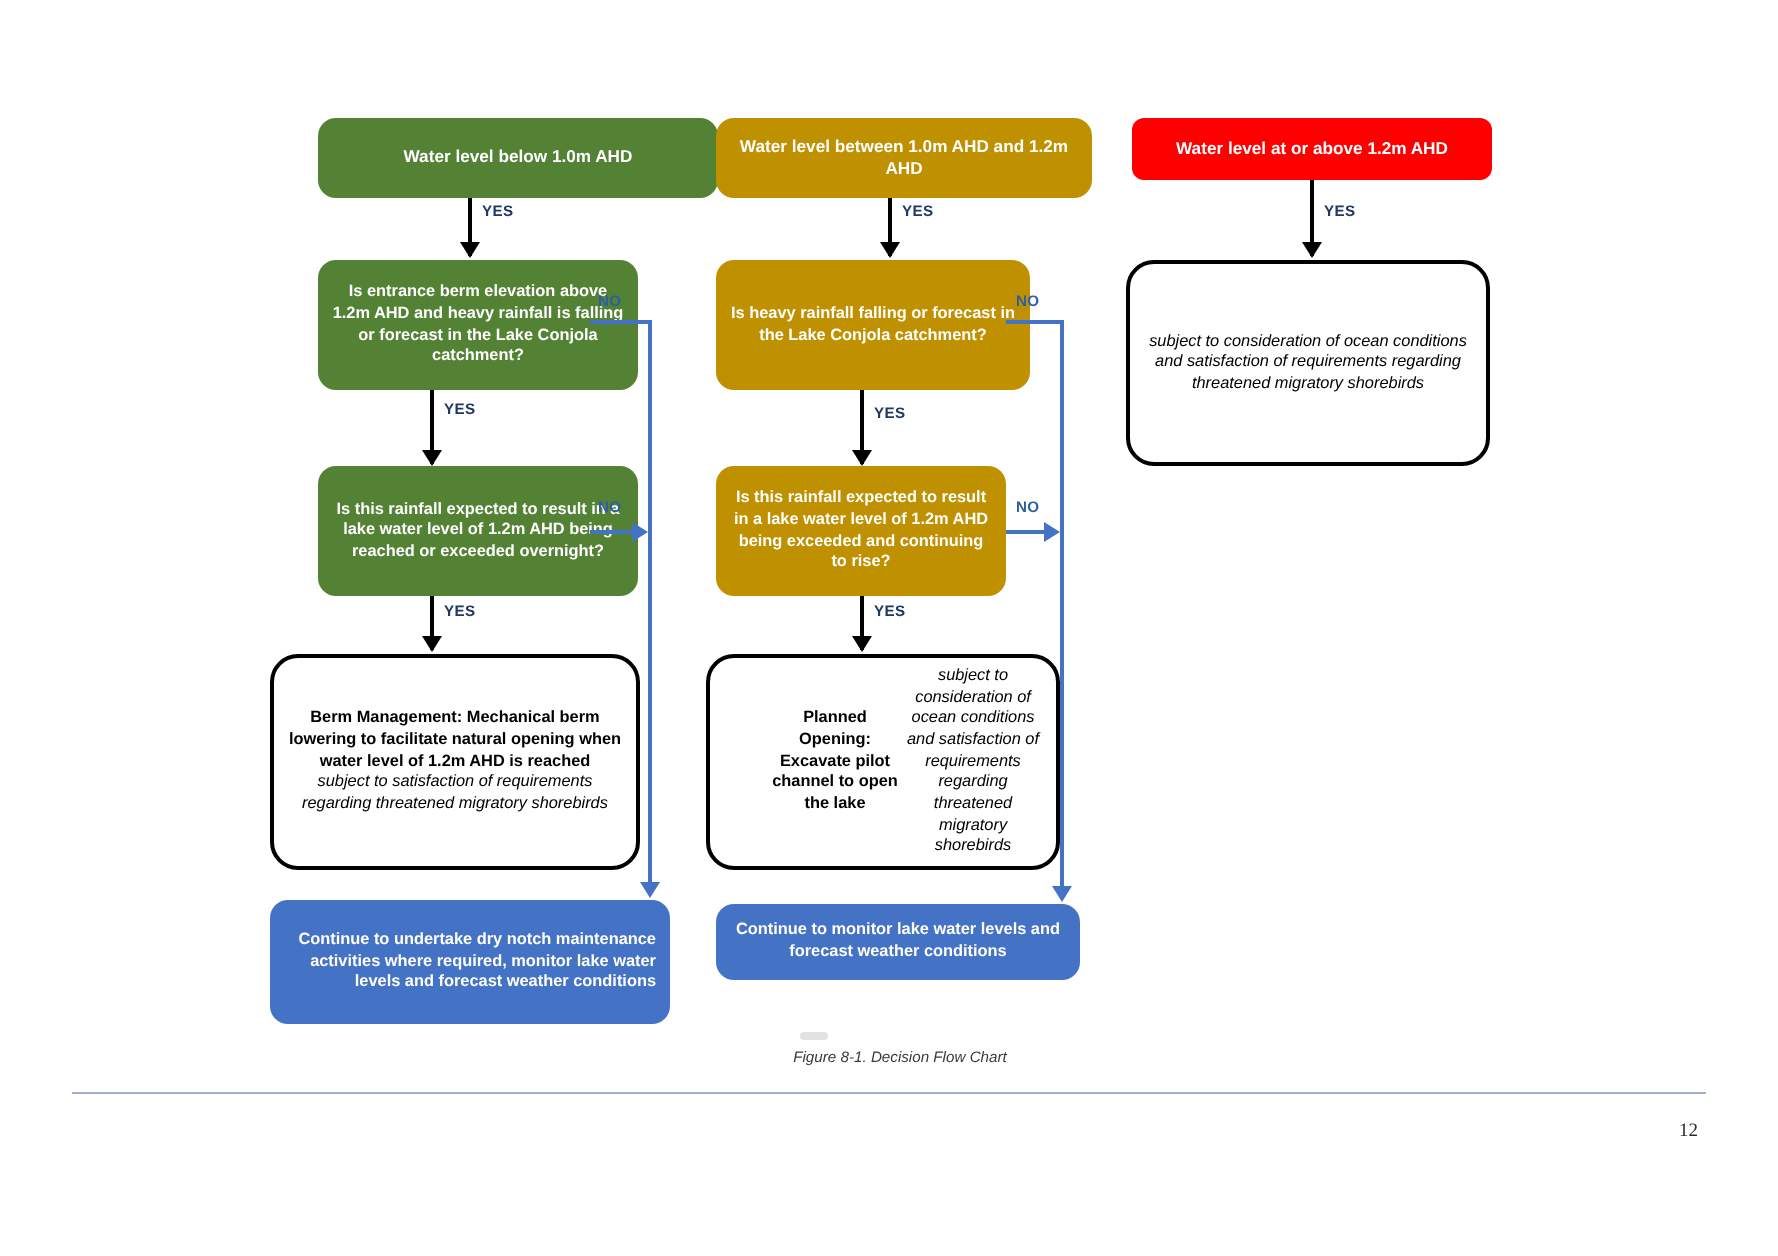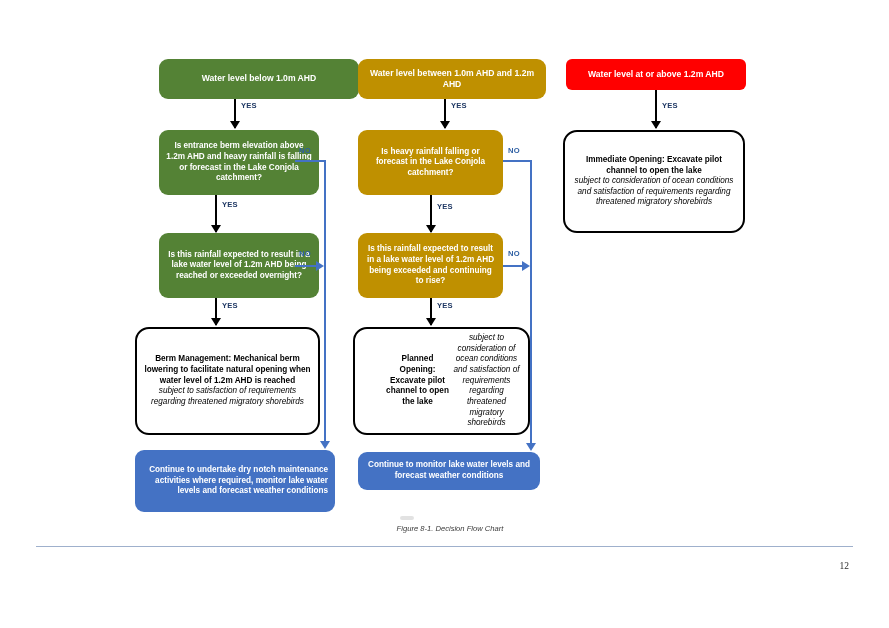--- a/index.html
+++ b/index.html
@@ -175,21 +175,21 @@
   <div class="blue-arrow-down" style="left:320px; top:441px;"></div>
 
   <div class="node fill-gold b f85" style="left:358px; top:59px; width:188px; height:40px;">
     <div class="txt">Water level between 1.0m AHD and 1.2m AHD</div>
   </div>
 
   <div class="vline" style="left:444px; top:99px; height:29px;"></div>
   <div class="arrow-down" style="left:440px; top:121px;"></div>
   <div class="edge-label" style="left:451px; top:101px;">YES</div>
 
-  <div class="node fill-gold b f8" style="left:358px; top:130px; width:145px; height:65px;">
+  <div class="node fill-gold b f8" style="left:358px; top:130px; width:157px; height:65px;">
     <div class="txt">Is heavy rainfall falling or forecast in the Lake Conjola catchment?</div>
   </div>
 
   <div class="vline" style="left:430px; top:195px; height:37px;"></div>
   <div class="arrow-down" style="left:426px; top:225px;"></div>
   <div class="edge-label" style="left:437px; top:202px;">YES</div>
 
   <div class="node fill-gold b f8" style="left:358px; top:233px; width:145px; height:65px;">
     <div class="txt">Is this rainfall expected to result in a lake water level of 1.2m AHD being exceeded and continuing to rise?</div>
   </div>
@@ -217,21 +217,20 @@
 
   <div class="node fill-red b f85" style="left:566px; top:59px; width:180px; height:31px;">
     <div class="txt">Water level at or above 1.2m AHD</div>
   </div>
 
   <div class="vline" style="left:655px; top:90px; height:38px;"></div>
   <div class="arrow-down" style="left:651px; top:121px;"></div>
   <div class="edge-label" style="left:662px; top:101px;">YES</div>
 
   <div class="node terminal" style="left:563px; top:130px; width:182px; height:103px; flex-direction:column;">
-    <div class="txt b f8">Immediate Opening: Excavate pilot channel to open the lake</div>
     <div class="txt i f8">subject to consideration of ocean conditions and satisfaction of requirements regarding threatened migratory shorebirds</div>
   </div>
 
   <div class="smudge" style="left:400px; top:516px; width:14px; height:4px;"></div>
   <div id="caption" style="left:350px; top:524px; width:200px;">Figure 8-1. Decision Flow Chart</div>
 
   <div id="footer-rule"></div>
   <div id="page-number">12</div>
 
 </div>

